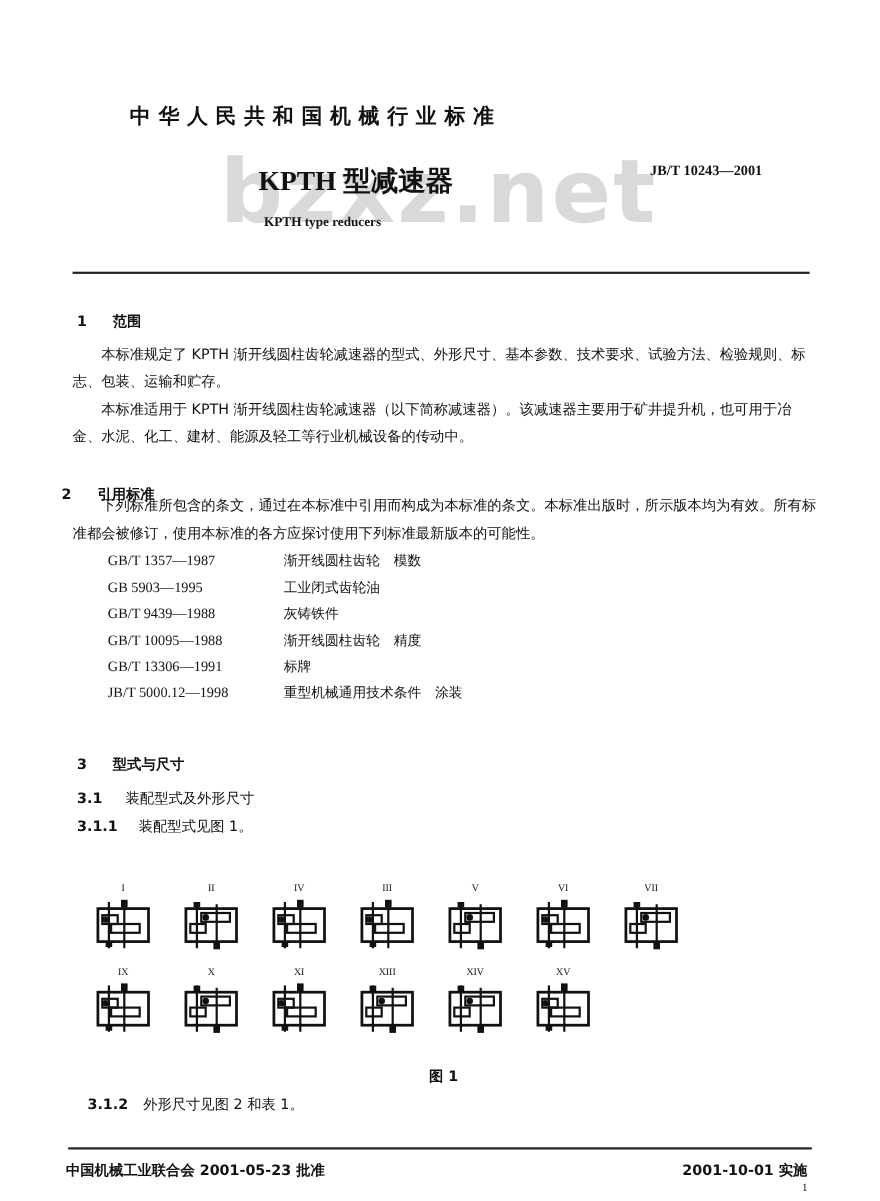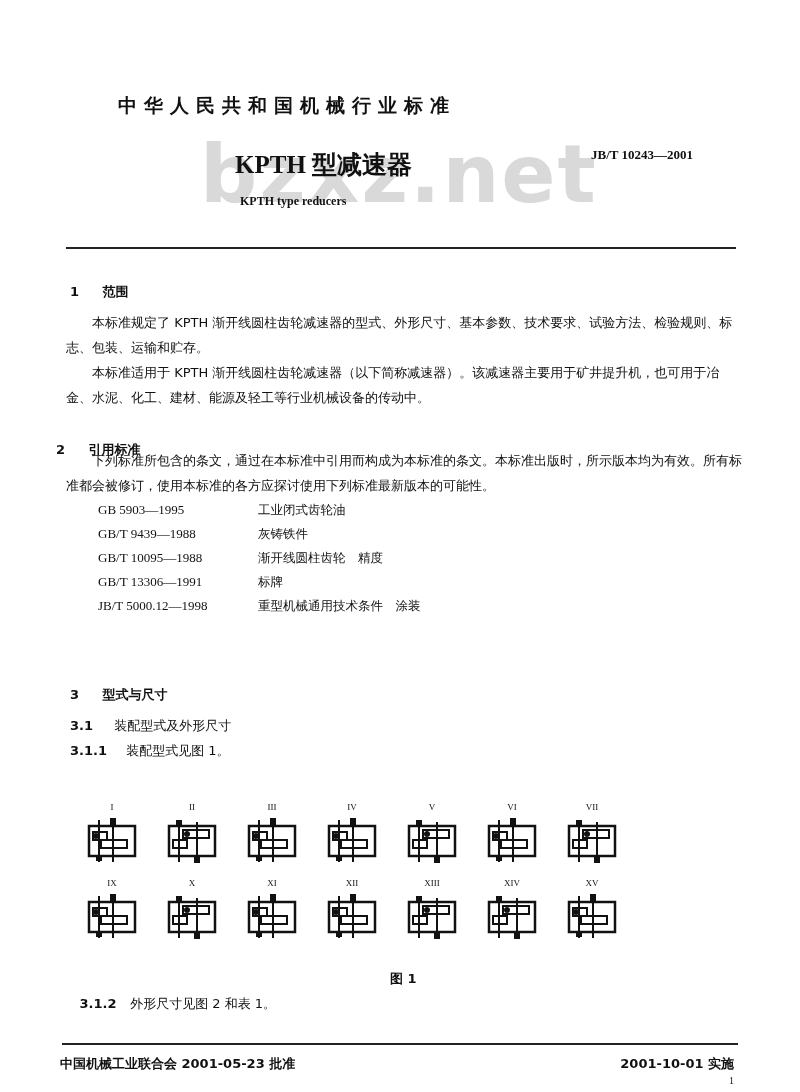--- a/index.html
+++ b/index.html
@@ -51,20 +51,21 @@
 <div class="abs p indent" style="left:66px; top:310px; width:676px;">本标准规定了 KPTH 渐开线圆柱齿轮减速器的型式、外形尺寸、基本参数、技术要求、试验方法、检验规则、标志、包装、运输和贮存。</div>
 <div class="abs p indent" style="left:66px; top:360px; width:676px;">本标准适用于 KPTH 渐开线圆柱齿轮减速器（以下简称减速器）。该减速器主要用于矿井提升机，也可用于冶金、水泥、化工、建材、能源及轻工等行业机械设备的传动中。</div>
 
 <div class="abs h" style="left:56px; top:422px;margin-top:19px;">
   <span class="num">2</span>
   <span>引用标准</span>
 </div>
 <div class="abs p indent" style="left:66px; top:448px; width:676px;">下列标准所包含的条文，通过在本标准中引用而构成为本标准的条文。本标准出版时，所示版本均为有效。所有标准都会被修订，使用本标准的各方应探讨使用下列标准最新版本的可能性。</div>
 
 <div class="abs" style="left:98px; top:502px;">
+  <div class="ref-row"><span class="ref-code">GB/T 1357—1987</span><span class="ref-title">渐开线圆柱齿轮　模数</span></div>
   <div class="ref-row"><span class="ref-code">GB 5903—1995</span><span class="ref-title">工业闭式齿轮油</span></div>
   <div class="ref-row"><span class="ref-code">GB/T 9439—1988</span><span class="ref-title">灰铸铁件</span></div>
   <div class="ref-row"><span class="ref-code">GB/T 10095—1988</span><span class="ref-title">渐开线圆柱齿轮　精度</span></div>
   <div class="ref-row"><span class="ref-code">GB/T 13306—1991</span><span class="ref-title">标牌</span></div>
   <div class="ref-row"><span class="ref-code">JB/T 5000.12—1998</span><span class="ref-title">重型机械通用技术条件　涂装</span></div>
 </div>
 
 <div class="abs h" style="left:70px; top:686px;">
   <span class="num">3</span>
   <span>型式与尺寸</span>
@@ -110,32 +111,32 @@
         <use href="#gbA"></use>
       </svg>
     </div>
   <div class="gb">
       <div class="gb-label">II</div>
       <svg width="62" height="50">
         <use href="#gbB"></use>
       </svg>
     </div>
   <div class="gb">
+      <div class="gb-label">IV</div>
+      <svg width="62" height="50">
+        <use href="#gbA"></use>
+      </svg>
+    </div>
+  <div class="gb">
       <div class="gb-label">III</div>
       <svg width="62" height="50">
         <use href="#gbA"></use>
       </svg>
     </div>
   <div class="gb">
-      <div class="gb-label">IV</div>
-      <svg width="62" height="50">
-        <use href="#gbA"></use>
-      </svg>
-    </div>
-  <div class="gb">
       <div class="gb-label">V</div>
       <svg width="62" height="50">
         <use href="#gbB"></use>
       </svg>
     </div>
   <div class="gb">
       <div class="gb-label">VI</div>
       <svg width="62" height="50">
         <use href="#gbA"></use>
       </svg>
@@ -156,26 +157,20 @@
       </svg>
     </div>
   <div class="gb">
       <div class="gb-label">X</div>
       <svg width="62" height="50">
         <use href="#gbB"></use>
       </svg>
     </div>
   <div class="gb">
       <div class="gb-label">XI</div>
-      <svg width="62" height="50">
-        <use href="#gbA"></use>
-      </svg>
-    </div>
-  <div class="gb">
-      <div class="gb-label">XII</div>
       <svg width="62" height="50">
         <use href="#gbA"></use>
       </svg>
     </div>
   <div class="gb">
       <div class="gb-label">XIII</div>
       <svg width="62" height="50">
         <use href="#gbB"></use>
       </svg>
     </div>

